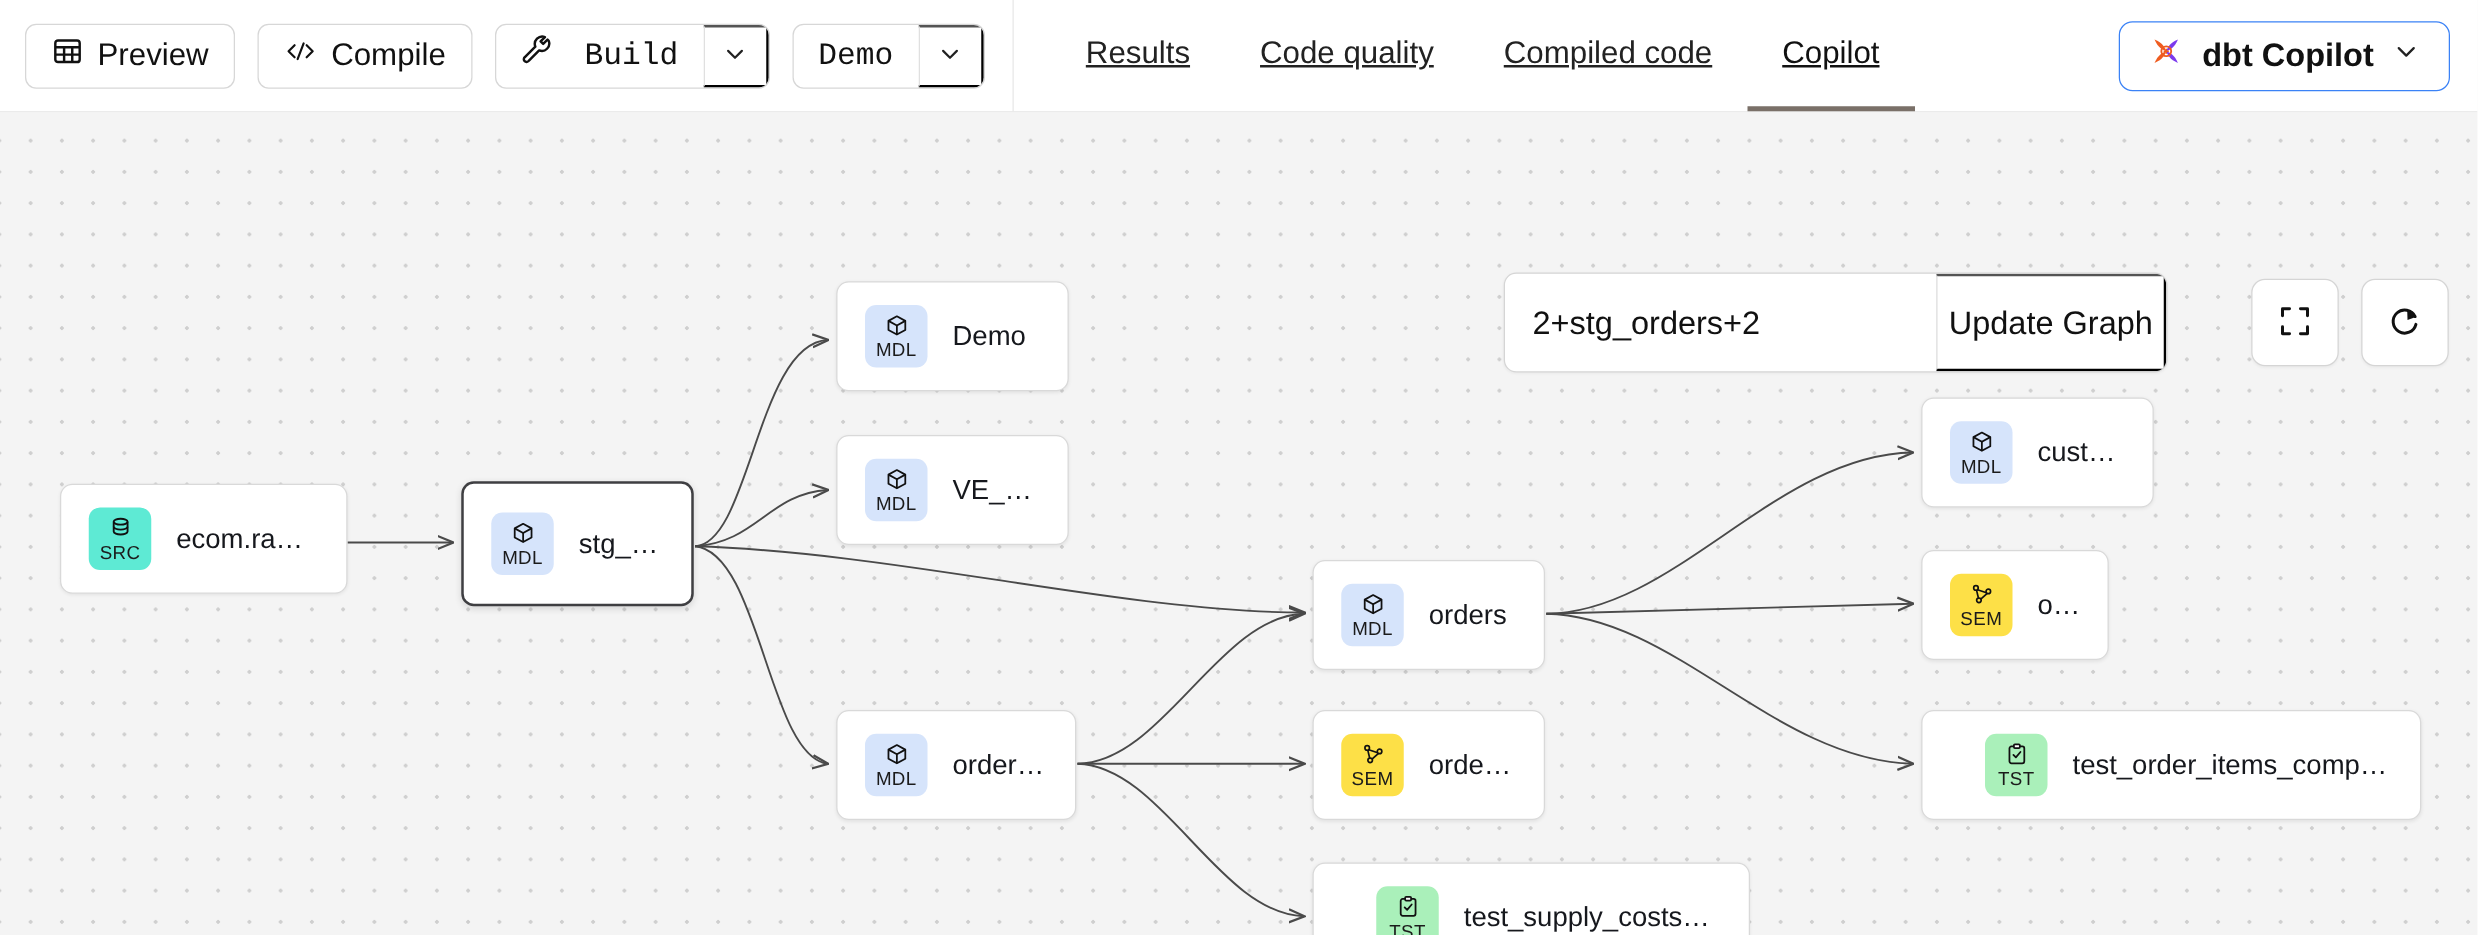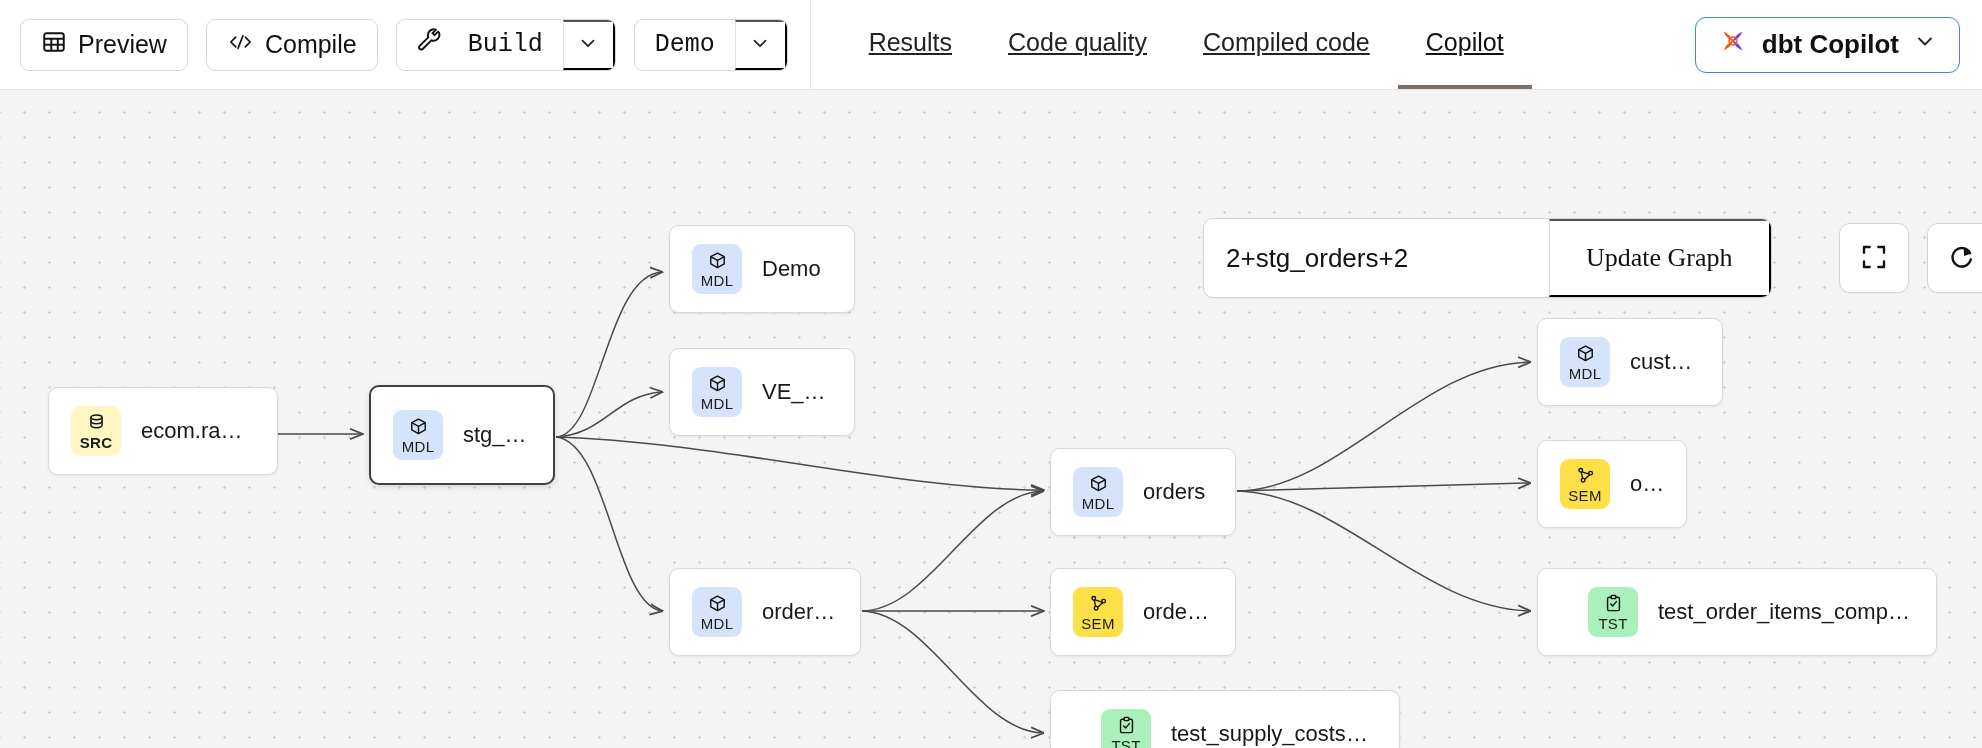--- a/index.html
+++ b/index.html
@@ -143,27 +143,27 @@
     border: none;
     outline: none;
     font-size: 26px;
     padding: 0 22px;
     color: #111;
     font-family: inherit;
     background: transparent;
   }
   .update-btn {
     display: flex; align-items: center; justify-content: center;
-    padding: 0 36px;
+    padding: 0 9px;
     border-left: 1px solid #dcdcdc;
     font-size: 26px;
     color: #111;
     cursor: pointer;
     background: transparent;
-    font-family: Liberation Serif, serif;
+    font-family: Liberation Sans, sans-serif;
     white-space: nowrap;
   }
 
   .icon-btn {
     display: flex; align-items: center; justify-content: center;
     width: 70px; height: 70px;
     background: #fff;
     border: 1px solid #d5d5d5;
     border-radius: 11px;
     cursor: pointer;
@@ -202,21 +202,21 @@
   }
   .badge .glyph { line-height: 0; height: 21px; display:flex; align-items:center; }
   .badge .code {
     font-size: 15px;
     letter-spacing: 0.3px;
     color: #1b1b1b;
     line-height: 1;
     margin-top: 2px;
   }
   .badge.mdl { background: #d6e4fb; }
-  .badge.src { background: #fef9c3; font-weight: bold; }
+  .badge.src { background: #5eead4; }
   .badge.sem { background: #fde047; }
   .badge.tst { background: #aaf0ba; margin-left: 28px; }
   .node-label {
     font-size: 22px;
     color: #16181d;
     white-space: nowrap;
     overflow: hidden;
     text-overflow: ellipsis;
   }
 

